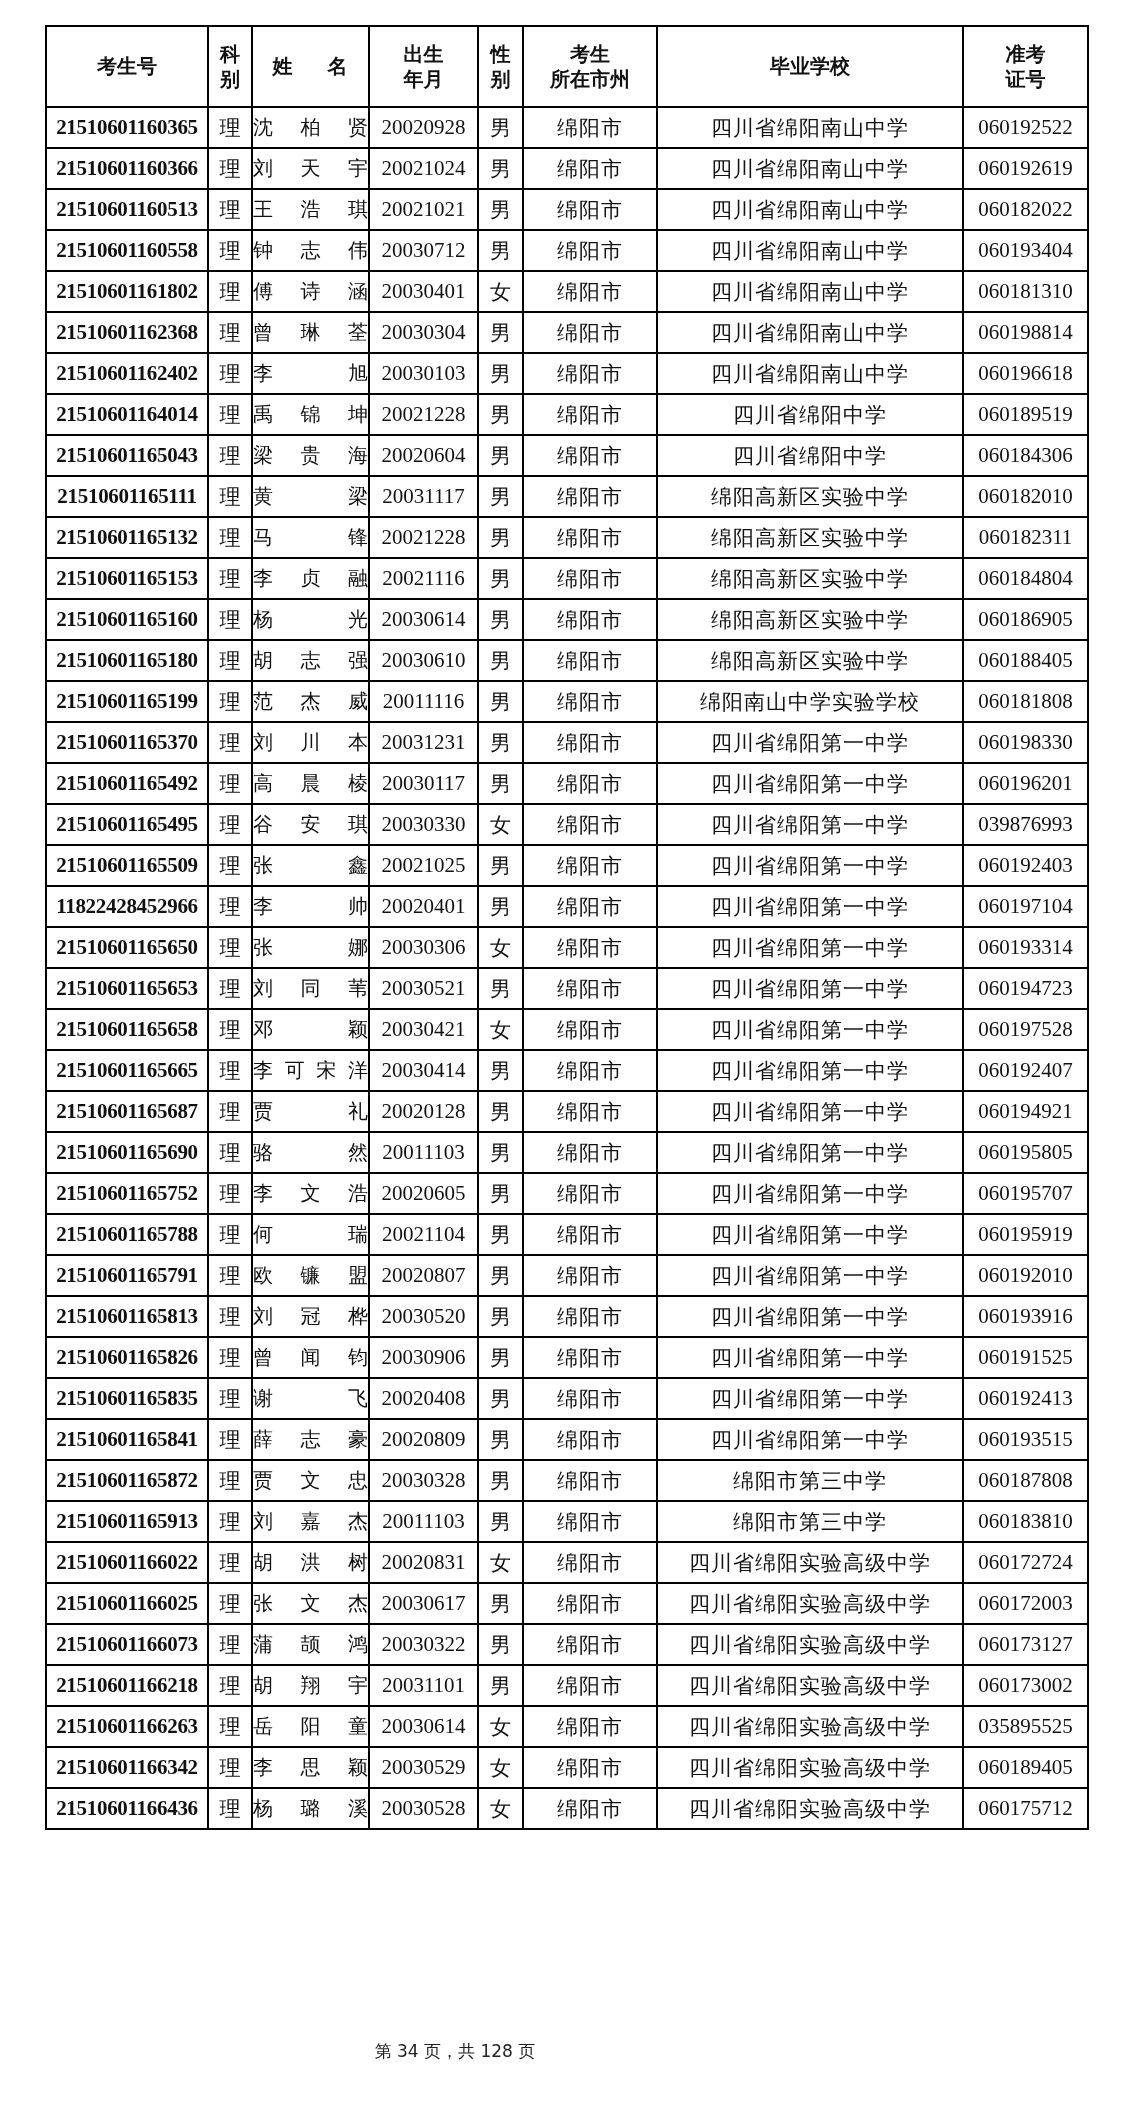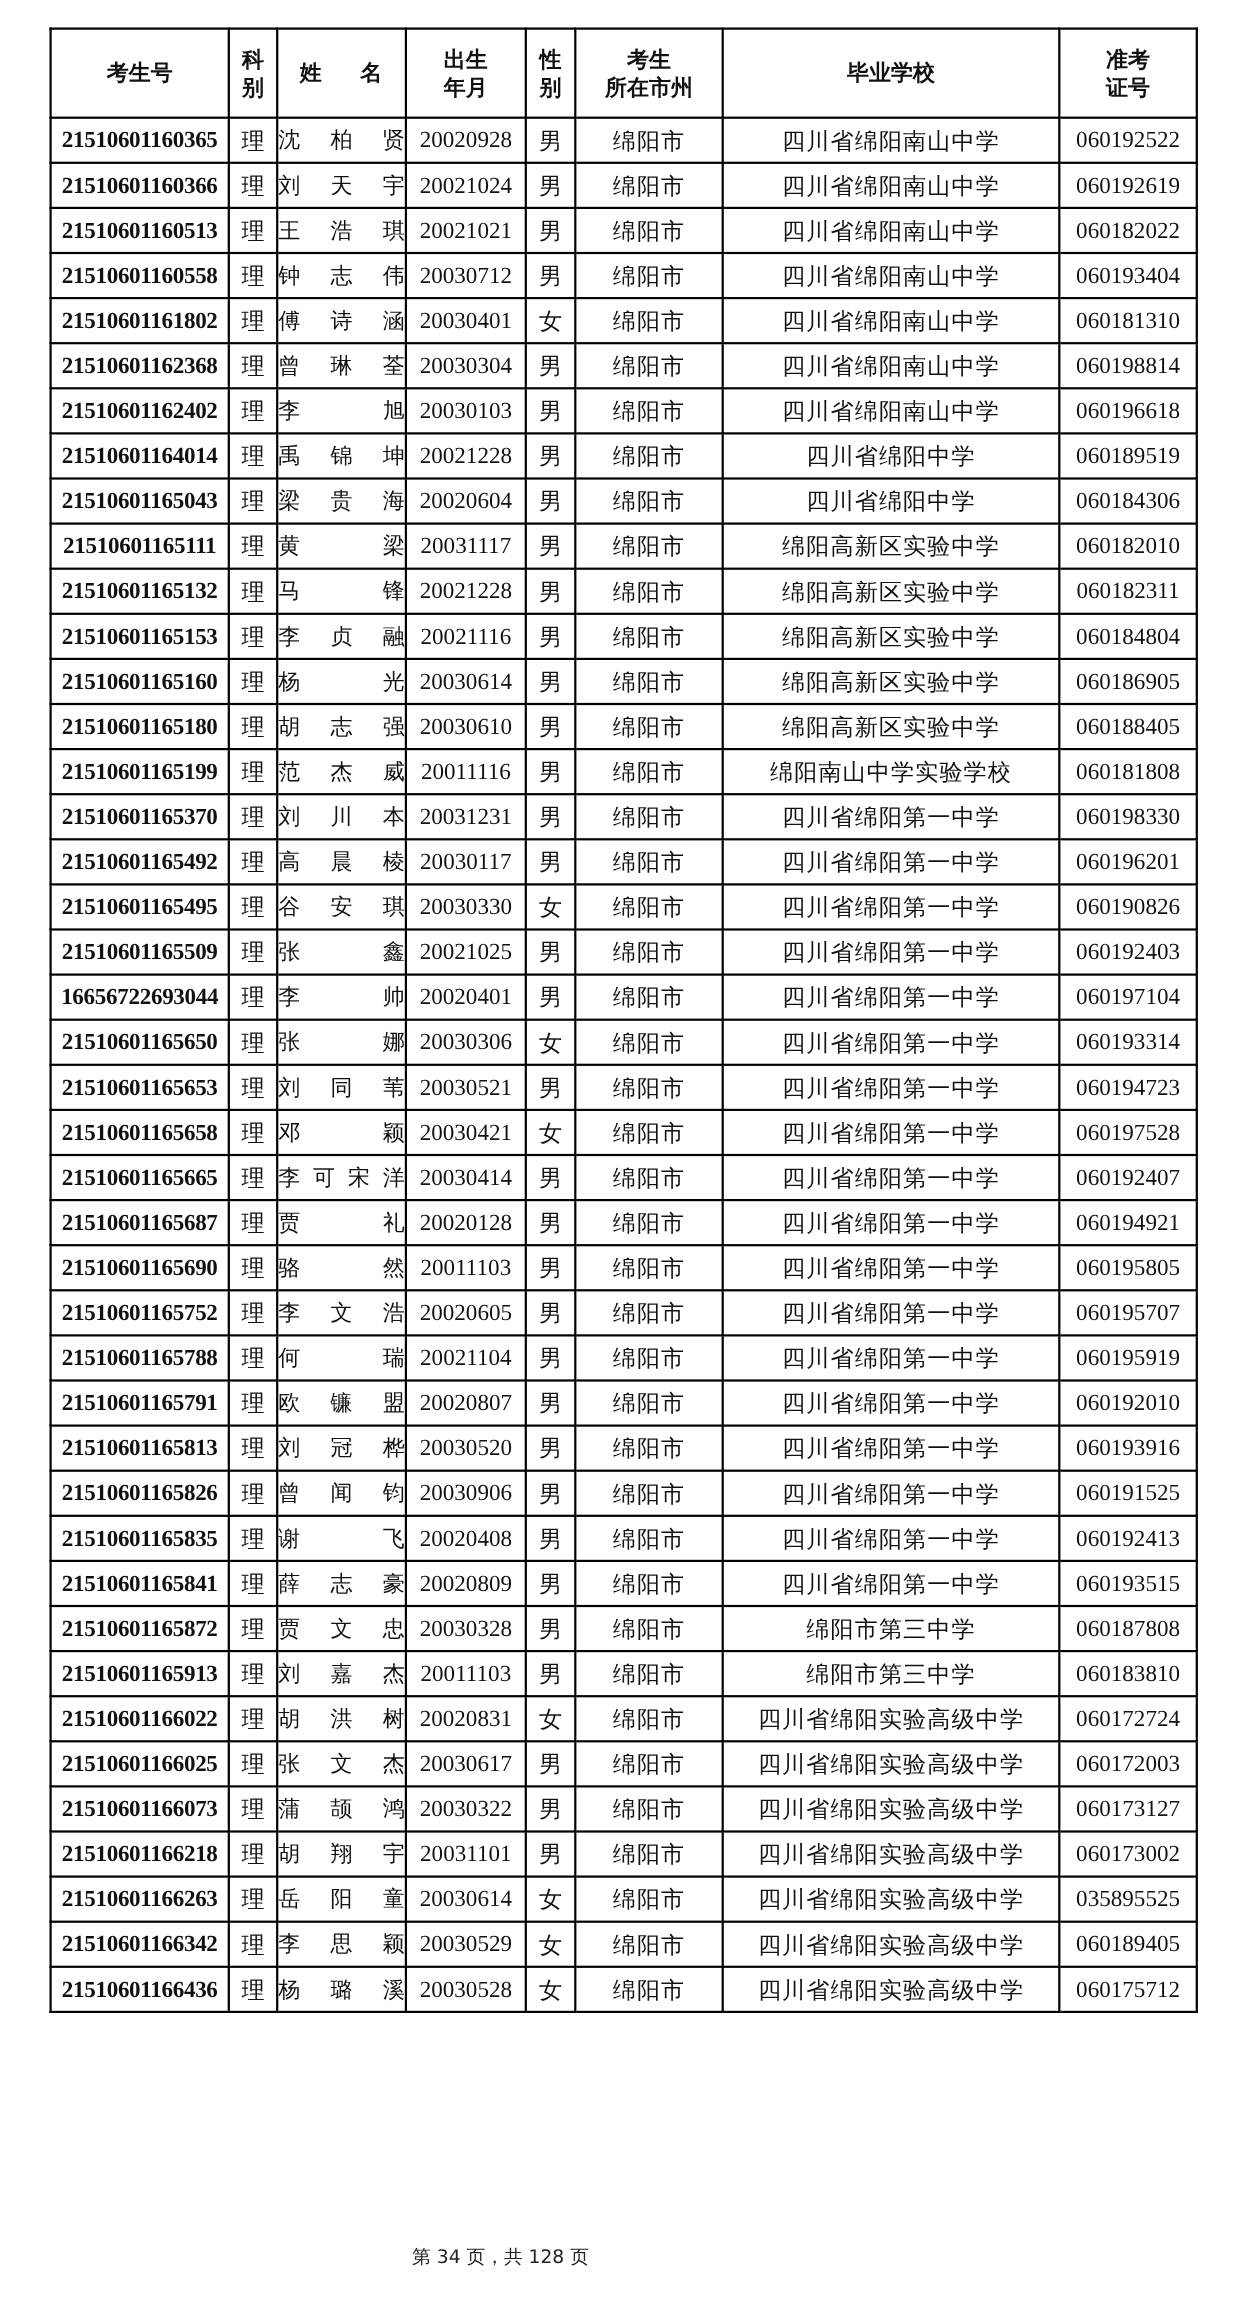--- a/index.html
+++ b/index.html
@@ -325,39 +325,39 @@
           <div class="name-flex">
             <span>谷</span>
             <span>安</span>
             <span>琪</span>
           </div>
         </td>
         <td class="c-birth">20030330</td>
         <td class="c-sex">女</td>
         <td class="c-city">绵阳市</td>
         <td class="c-school">四川省绵阳第一中学</td>
-        <td class="c-ticket">060190826</td>
+        <td class="c-ticket">039876993</td>
       </tr>
       <tr>
         <td class="c-id">21510601165509</td>
         <td class="c-sub">理</td>
         <td class="c-name">
           <div class="name-flex">
             <span>张</span>
             <span>鑫</span>
           </div>
         </td>
         <td class="c-birth">20021025</td>
         <td class="c-sex">男</td>
         <td class="c-city">绵阳市</td>
         <td class="c-school">四川省绵阳第一中学</td>
         <td class="c-ticket">060192403</td>
       </tr>
       <tr>
-        <td class="c-id">16656722693044</td>
+        <td class="c-id">11822428452966</td>
         <td class="c-sub">理</td>
         <td class="c-name">
           <div class="name-flex">
             <span>李</span>
             <span>帅</span>
           </div>
         </td>
         <td class="c-birth">20020401</td>
         <td class="c-sex">男</td>
         <td class="c-city">绵阳市</td>

